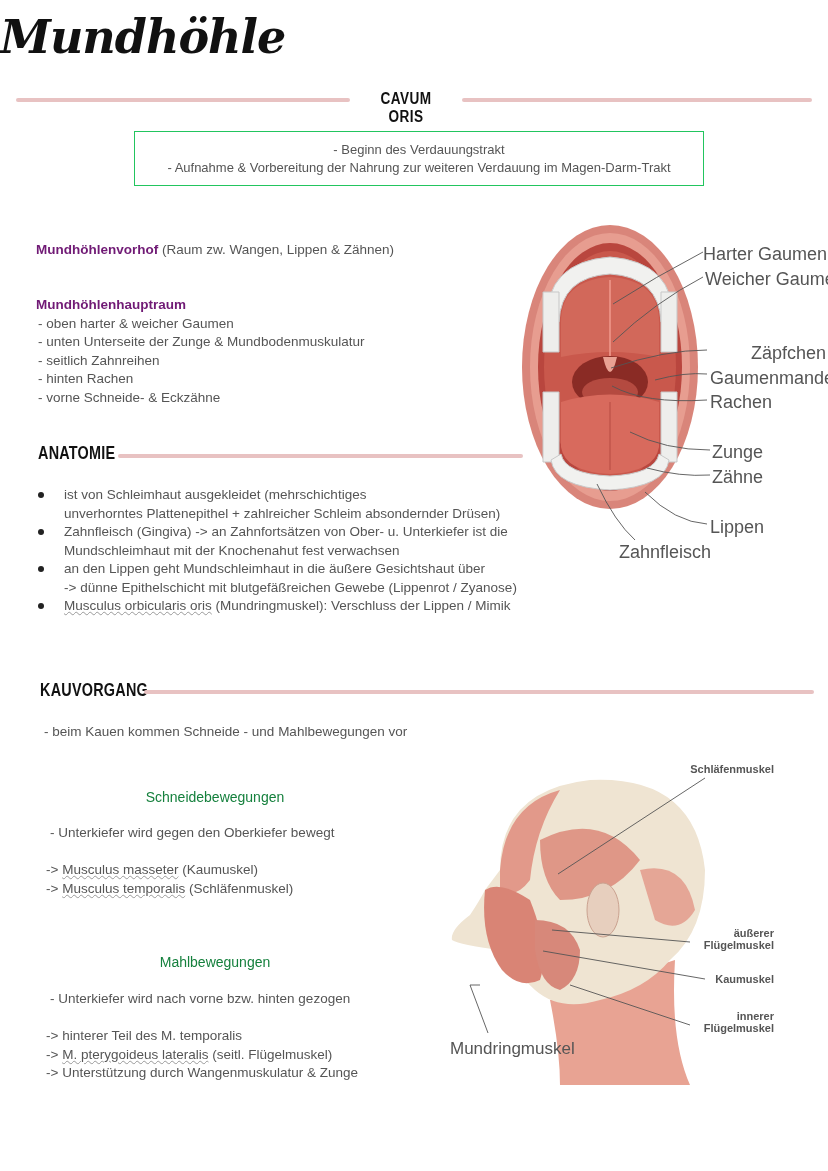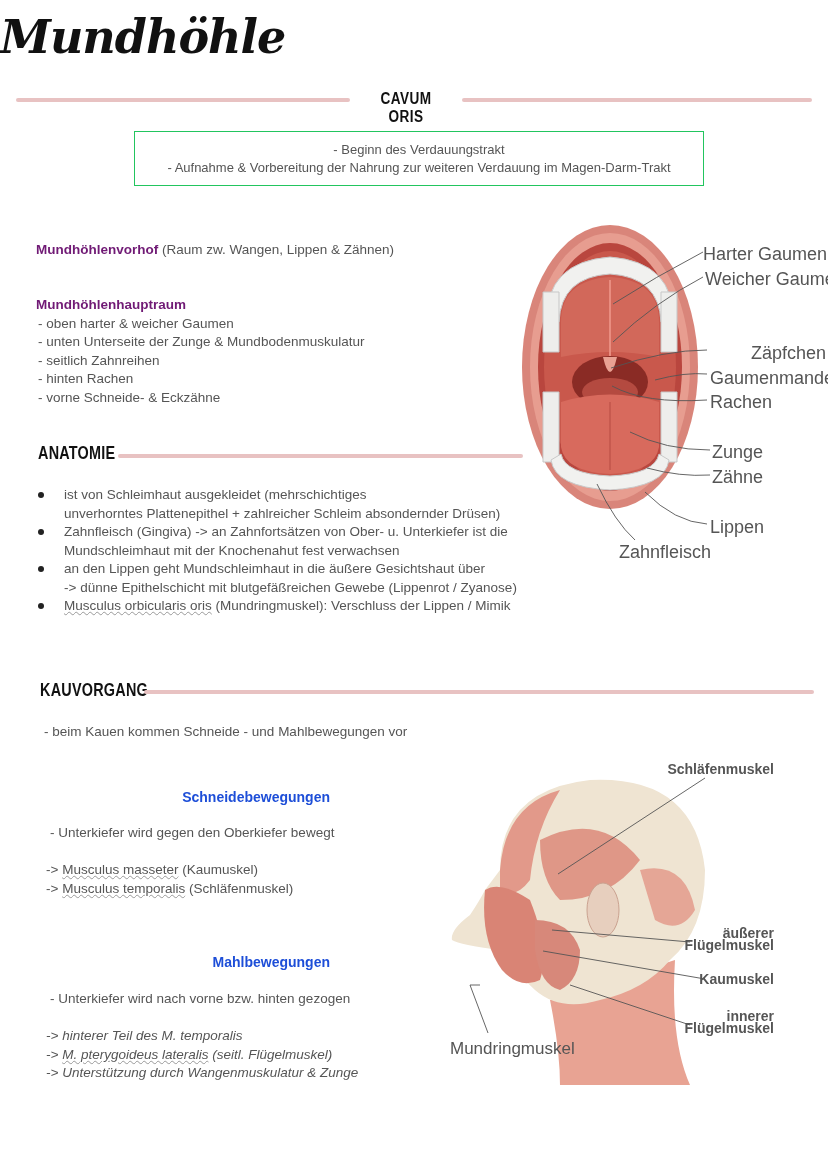--- a/index.html
+++ b/index.html
@@ -18,23 +18,23 @@
                color:#555; line-height:18px; padding-top:9px; box-sizing:border-box; }
   .txt { font-size:13.5px; color:#555; line-height:18.5px; white-space:nowrap; }
   .bold { font-weight:bold; color:#701a75; }
   .section-h { font-family:"Liberation Sans", sans-serif; font-weight:bold; font-size:18px;
                color:#111; transform-origin:left center; transform:scaleX(0.8); letter-spacing:0.3px;}
   .bullet-list { left:36px; top:486px; }
   .bullet-item { position:relative; padding-left:28px; }
   .bullet-dot { position:absolute; left:2px; top:6px; width:6px; height:6px;
                 border-radius:50%; background:#222; }
   .under { text-decoration:underline; text-decoration-color:#999; text-decoration-style:wavy; text-decoration-thickness:1px; }
-  .center-h { font-weight:bold; font-size:14px; color:#1d4ed8; text-align:right; }
+  .center-h { font-weight:normal; font-size:14px; color:#15803d; text-align:center; }
   .label { font-size:18px; color:#555; white-space:nowrap; }
-  .hlabel { font-size:14px; color:#555; font-weight:bold; white-space:nowrap; text-align:right; line-height:12px; }
+  .hlabel { font-size:11px; color:#555; font-weight:bold; white-space:nowrap; text-align:right; line-height:12px; }
   svg { position:absolute; }
 </style>
 </head>
 <body>
 
 <div class="abs title">Mundhöhle</div>
 <div class="abs rule" style="left:16px; top:98px; width:334px;"></div>
 <div class="abs subtitle">CAVUM ORIS</div>
 <div class="abs rule" style="left:462px; top:98px; width:350px;"></div>
 
@@ -137,21 +137,21 @@
 
 <div class="abs center-h" style="left:100px; width:230px; top:789px;">Schneidebewegungen</div>
 <div class="abs txt" style="left:50px; top:824px;">- Unterkiefer wird gegen den Oberkiefer bewegt</div>
 <div class="abs txt" style="left:46px; top:861px;">
   <div><span>-&gt; </span><span class="under">Musculus masseter</span><span> (Kaumuskel)</span></div>
   <div><span>-&gt; </span><span class="under">Musculus temporalis</span><span> (Schläfenmuskel)</span></div>
 </div>
 
 <div class="abs center-h" style="left:100px; width:230px; top:954px;">Mahlbewegungen</div>
 <div class="abs txt" style="left:50px; top:990px;">- Unterkiefer wird nach vorne bzw. hinten gezogen</div>
-<div class="abs txt" style="left:46px; top:1027px;font-style:italic;">
+<div class="abs txt" style="left:46px; top:1027px;">
   <div><span>-&gt; </span><span>hinterer Teil des M. temporalis</span></div>
   <div><span>-&gt; </span><span class="under">M. pterygoideus lateralis</span><span> (seitl. Flügelmuskel)</span></div>
   <div><span>-&gt; </span><span>Unterstützung durch Wangenmuskulatur &amp; Zunge</span></div>
 </div>
 
 <div class="abs" style="left:440px; top:750px; width:388px; height:350px;">
   <svg width="388" height="350" viewBox="0 0 388 350">
 
     <path d="M110,250 Q120,300 120,335 L250,335 Q230,290 235,210 Z" fill="#e8a393"></path>
 

